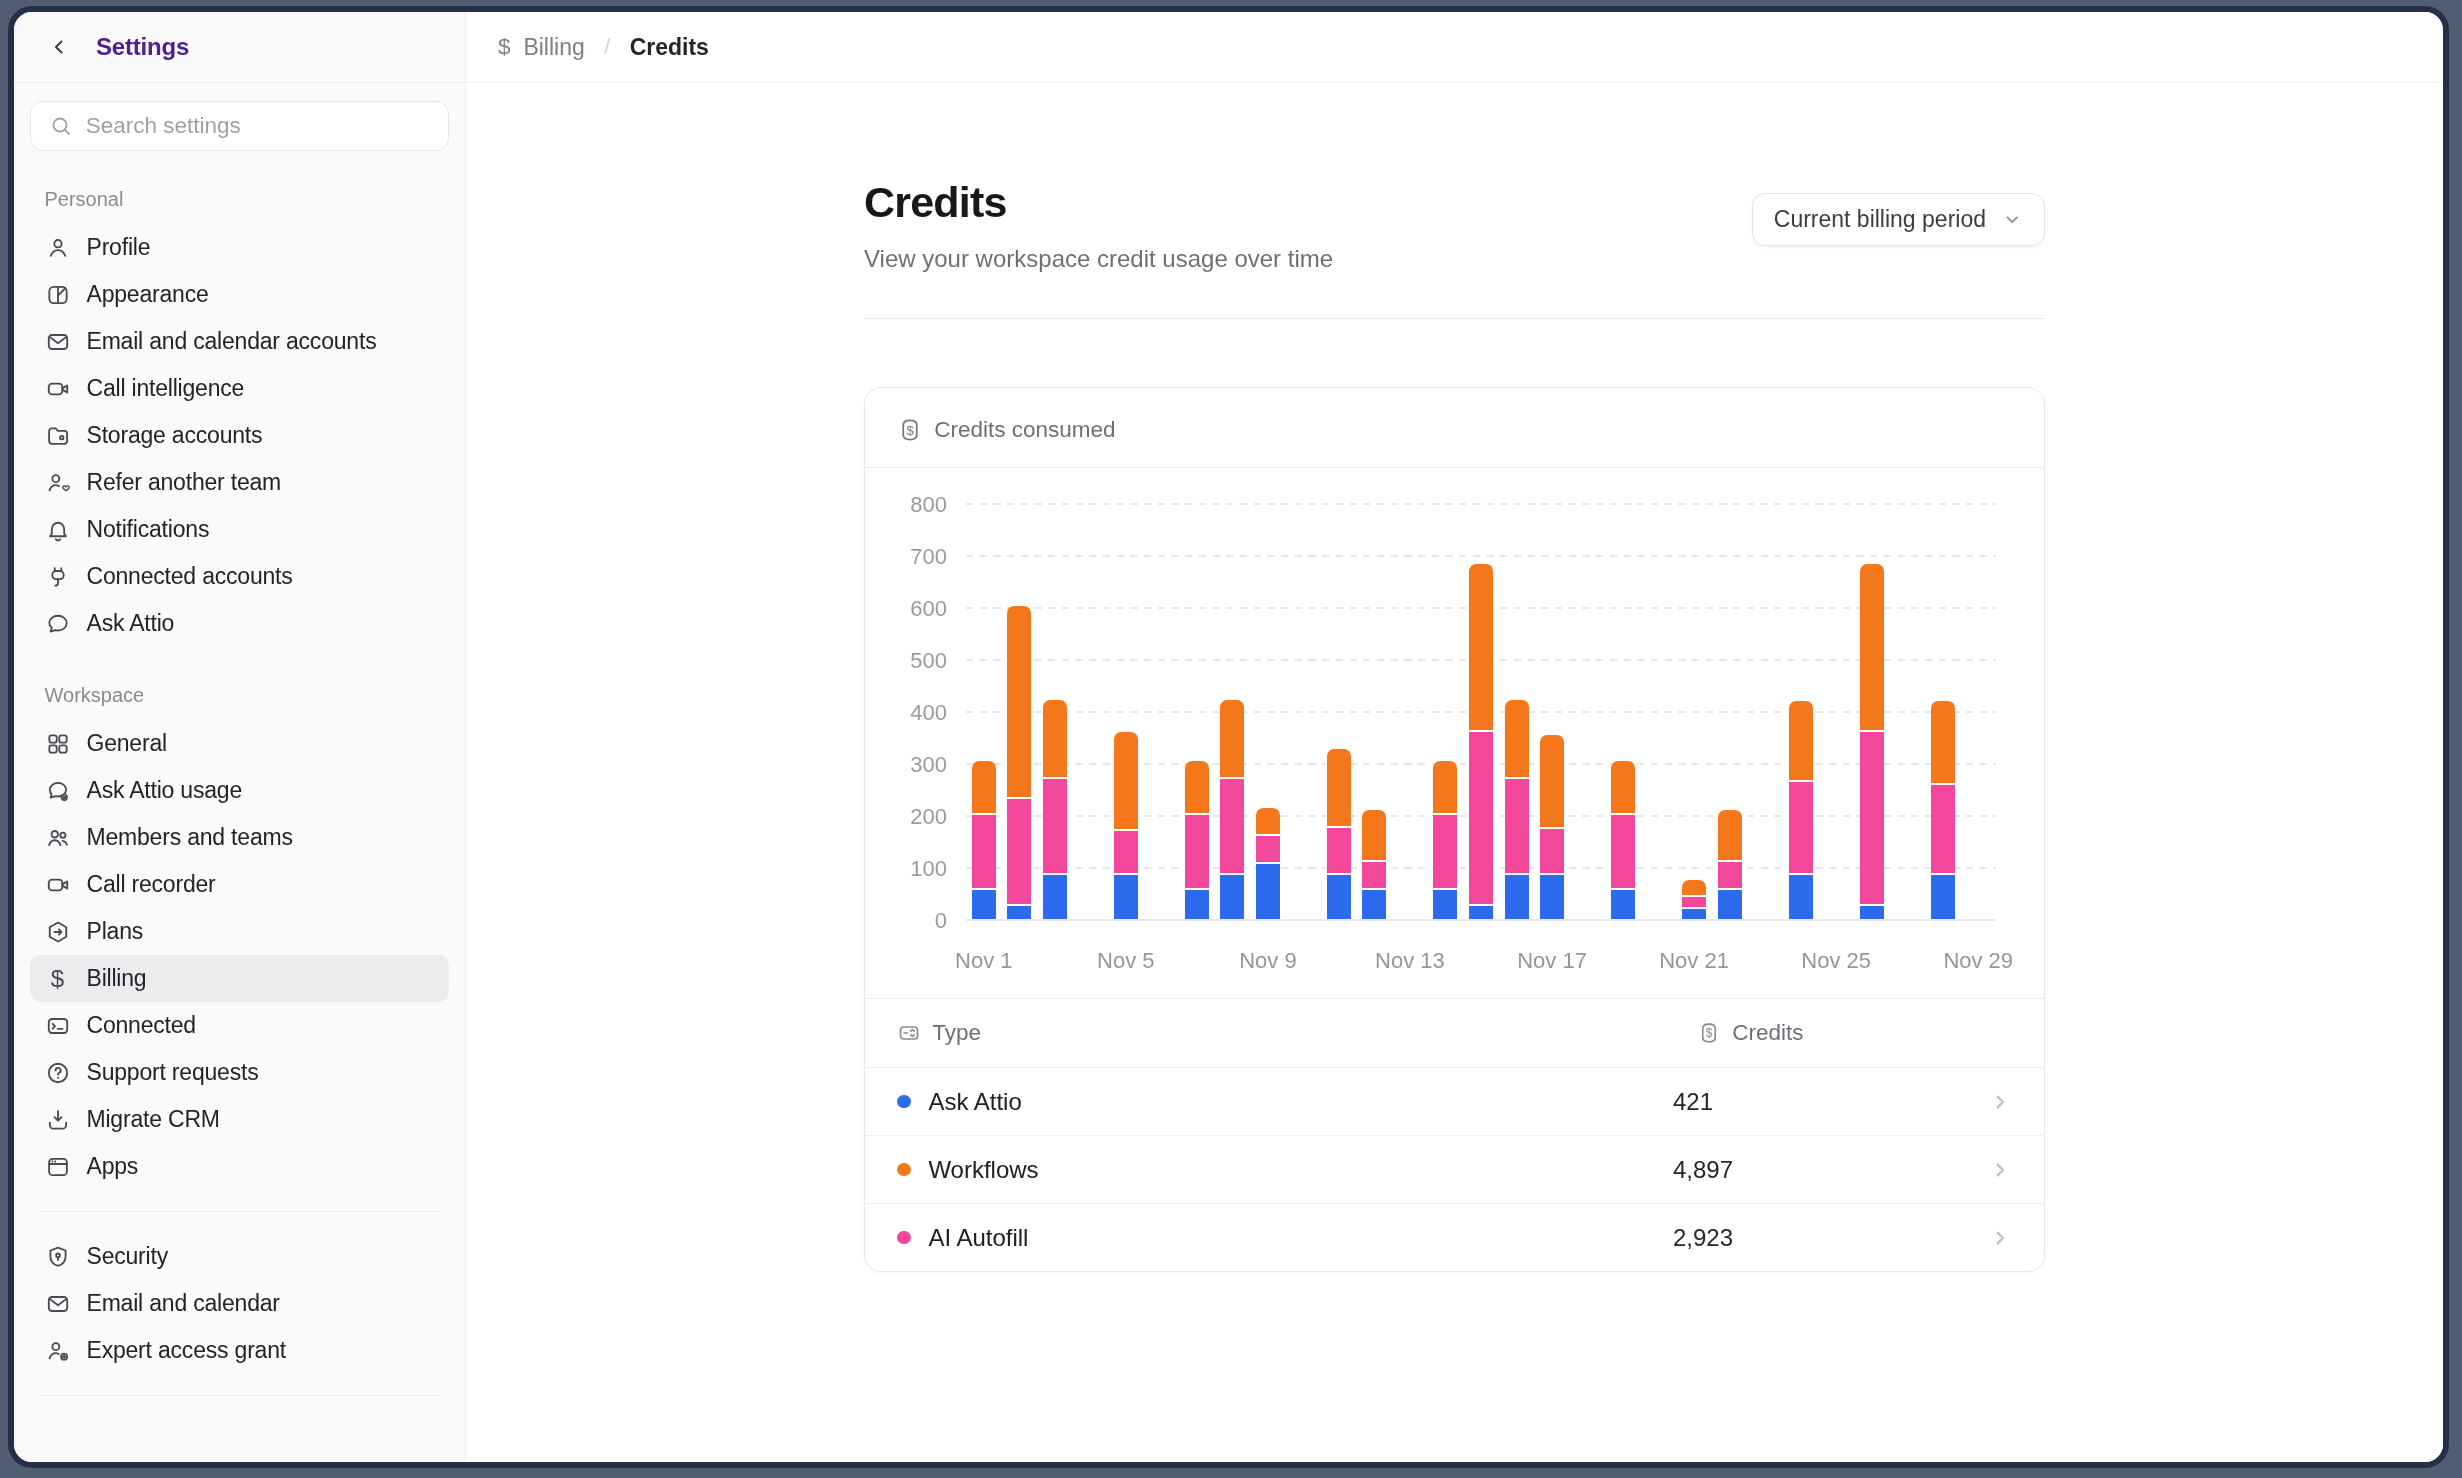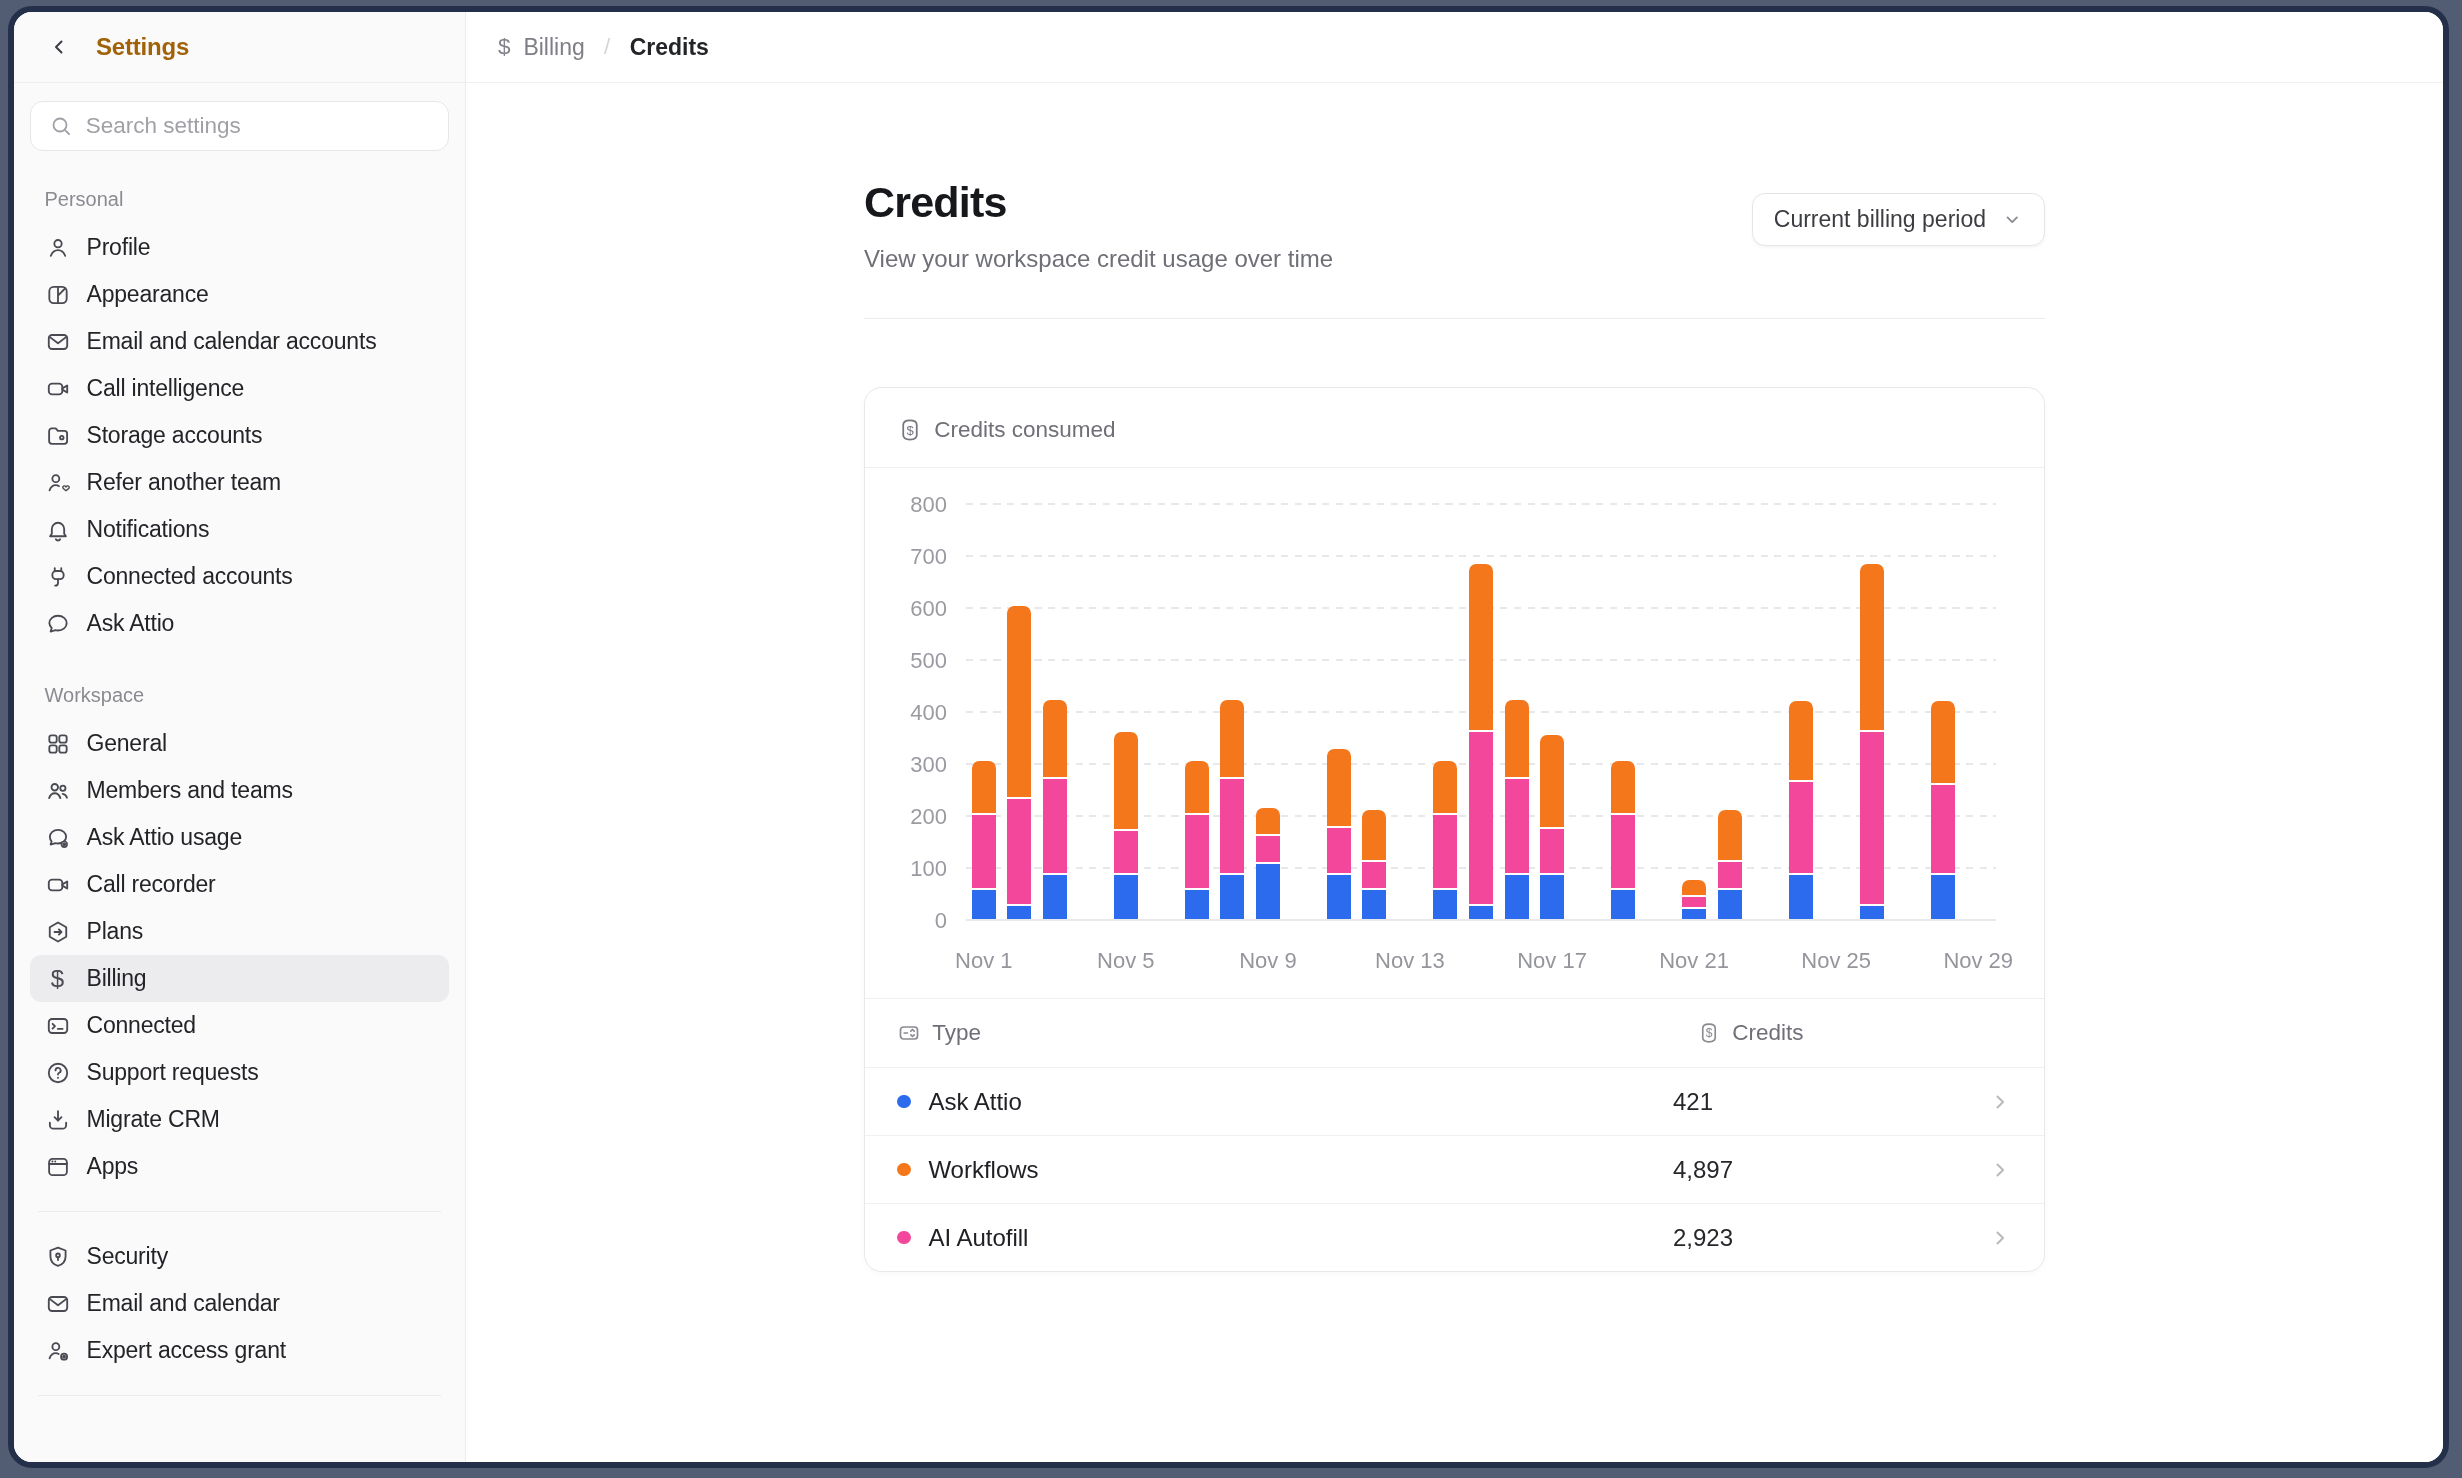--- a/index.html
+++ b/index.html
@@ -15,21 +15,21 @@
   
   .sidebar {
     width:452px; flex:0 0 452px; background:#FAFAFB; border-right:1.6px solid #ECECEE;
     display:flex; flex-direction:column; overflow:hidden;
   }
   .side-header {
     height:71px; flex:0 0 71px; display:flex; align-items:center; gap:22.5px;
     padding:0 24px 0 30.5px; border-bottom:1.6px solid #EFEFF1;
   }
   .back-btn { width:29px; height:29px; display:flex; align-items:center; justify-content:center; cursor:pointer; color:#3C3D43; }
-  .side-title { font-size:24px; font-weight:700; color:#a16207; letter-spacing:-0.2px; }
+  .side-title { font-size:24px; font-weight:700; color:#4c1d95; letter-spacing:-0.2px; }
   .side-scroll { flex:1; padding:17.7px 16px 16px 16px; overflow:hidden; }
   .search-box {
     display:flex; align-items:center; gap:13px; height:50px; background:#FFFFFF;
     border:1.6px solid #E7E7EA; border-radius:13px; padding:0 17.7px; color:#A0A1A7;
   }
   .search-box input {
     border:none; outline:none; flex:1; font-size:22.5px; color:#ec4899; background:transparent;
     font-family:inherit;
   }
   .search-box input::placeholder { color:#A0A1A7; }
@@ -227,37 +227,37 @@
                 <rect x="13.2" y="4" width="6.8" height="6.8" rx="2"></rect>
                 <rect x="4" y="13.2" width="6.8" height="6.8" rx="2"></rect>
                 <rect x="13.2" y="13.2" width="6.8" height="6.8" rx="2"></rect>
               </svg>
             </span>
                    <span class="lbl">General</span>
           </div>
           <div class="side-item">
             <span class="ic">
               <svg width="26" height="26" viewBox="0 0 24 24" fill="none" stroke="currentColor" stroke-width="1.7" stroke-linecap="round" stroke-linejoin="round">
+                <path d="M19.5 10.8c0 3.5-3.3 6.3-7.5 6.3-.8 0-1.5-.1-2.2-.3L5.2 18l.9-3a6.2 6.2 0 0 1-1.6-4.2c0-3.5 3.3-6.3 7.5-6.3s7.5 2.8 7.5 6.3z"></path>
+                <circle cx="17.8" cy="17.8" r="2.6" fill="#FAFAFB" stroke-width="1.5"></circle>
+                <circle cx="17.8" cy="17.8" r="0.9"></circle>
+              </svg>
+            </span>
+                   <span class="lbl">Ask Attio usage</span>
+          </div>
+          <div class="side-item">
+            <span class="ic">
+              <svg width="26" height="26" viewBox="0 0 24 24" fill="none" stroke="currentColor" stroke-width="1.7" stroke-linecap="round" stroke-linejoin="round">
                 <circle cx="9" cy="8.5" r="3"></circle>
                 <path d="M3.8 18.6c1-3 3.2-4.5 5.2-4.5s4.2 1.5 5.2 4.5"></path>
                 <circle cx="16.5" cy="9.5" r="2.4"></circle>
                 <path d="M16.3 14.6c1.8.2 3.3 1.5 4 3.6"></path>
               </svg>
             </span>
                    <span class="lbl">Members and teams</span>
-          </div>
-          <div class="side-item">
-            <span class="ic">
-              <svg width="26" height="26" viewBox="0 0 24 24" fill="none" stroke="currentColor" stroke-width="1.7" stroke-linecap="round" stroke-linejoin="round">
-                <path d="M19.5 10.8c0 3.5-3.3 6.3-7.5 6.3-.8 0-1.5-.1-2.2-.3L5.2 18l.9-3a6.2 6.2 0 0 1-1.6-4.2c0-3.5 3.3-6.3 7.5-6.3s7.5 2.8 7.5 6.3z"></path>
-                <circle cx="17.8" cy="17.8" r="2.6" fill="#FAFAFB" stroke-width="1.5"></circle>
-                <circle cx="17.8" cy="17.8" r="0.9"></circle>
-              </svg>
-            </span>
-                   <span class="lbl">Ask Attio usage</span>
           </div>
           <div class="side-item">
             <span class="ic">
               <svg width="26" height="26" viewBox="0 0 24 24" fill="none" stroke="currentColor" stroke-width="1.7" stroke-linecap="round" stroke-linejoin="round">
                 <rect x="3.5" y="7" width="12.5" height="10" rx="3"></rect>
                 <path d="m16 11.4 4.5-2.7v6.6L16 12.6z"></path>
               </svg>
             </span>
                    <span class="lbl">Call recorder</span>
           </div>

